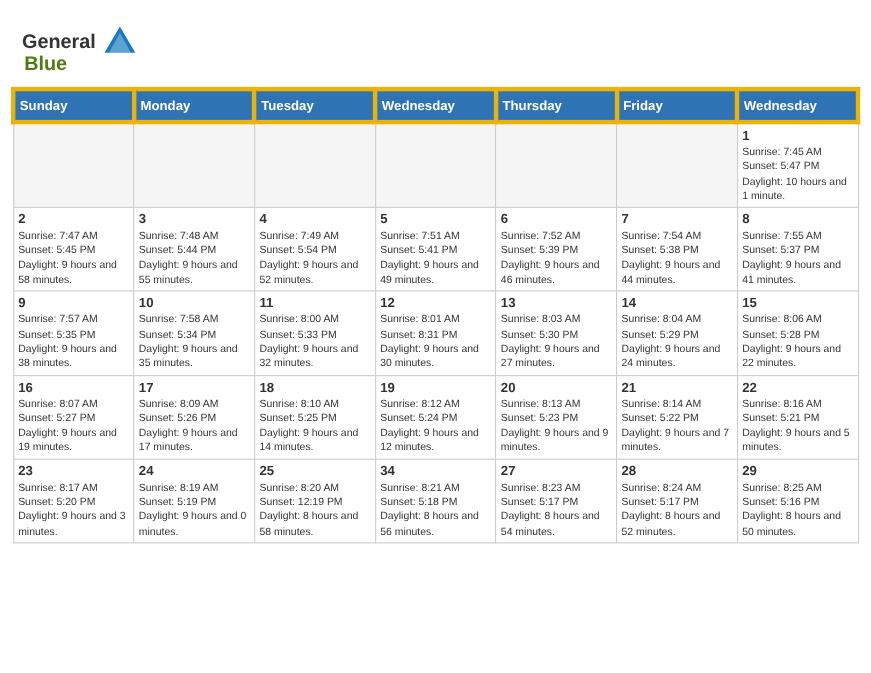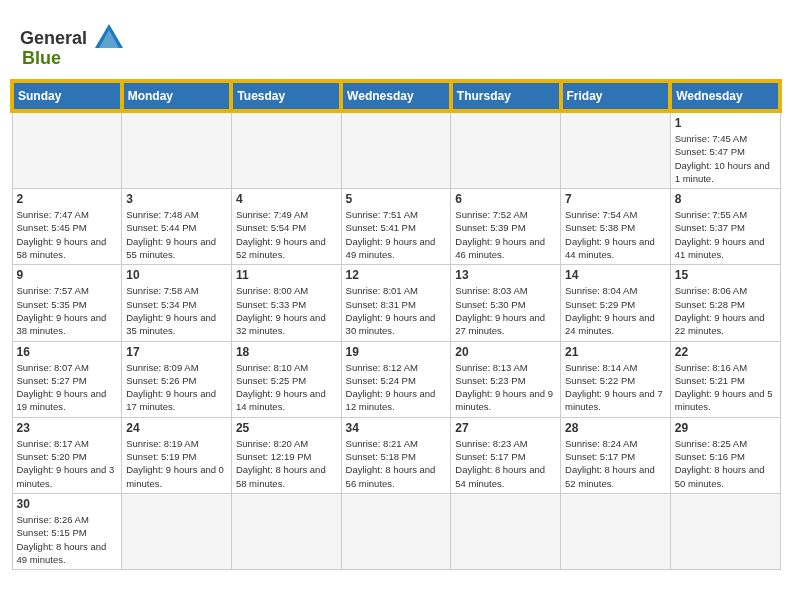--- a/index.html
+++ b/index.html
@@ -295,28 +295,14 @@
 Sunset: 5:17 PM
 Daylight: 8 hours and 52 minutes.</div>
         </td>
         <td>
           <span class="day-number">29</span>
           <div class="day-info">Sunrise: 8:25 AM
 Sunset: 5:16 PM
 Daylight: 8 hours and 50 minutes.</div>
         </td>
       </tr>
-      <tr>
-        <td>
-          <span class="day-number">30</span>
-          <div class="day-info">Sunrise: 8:26 AM
-Sunset: 5:15 PM
-Daylight: 8 hours and 49 minutes.</div>
-        </td>
-        <td class="empty"></td>
-        <td class="empty"></td>
-        <td class="empty"></td>
-        <td class="empty"></td>
-        <td class="empty"></td>
-        <td class="empty"></td>
-      </tr>
     </tbody>
 </table>
 
 </body></html>

